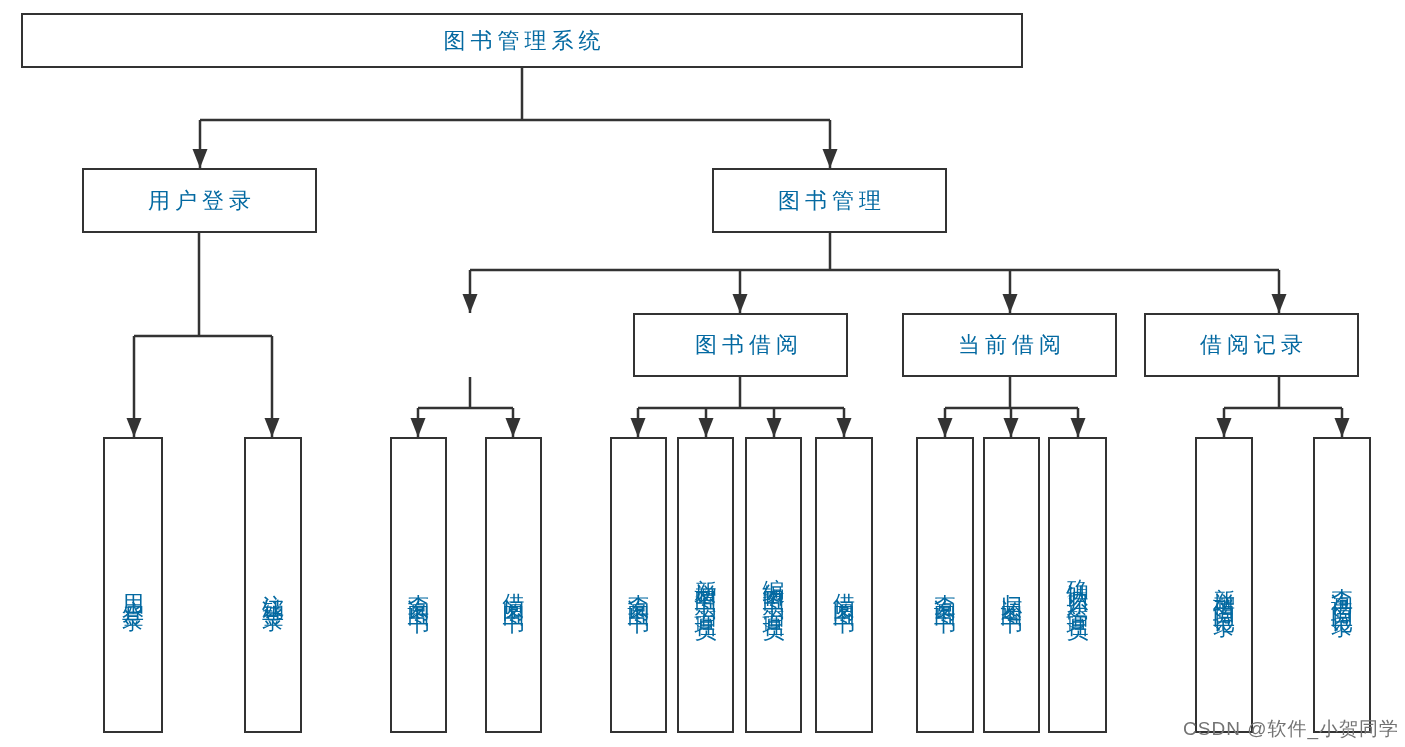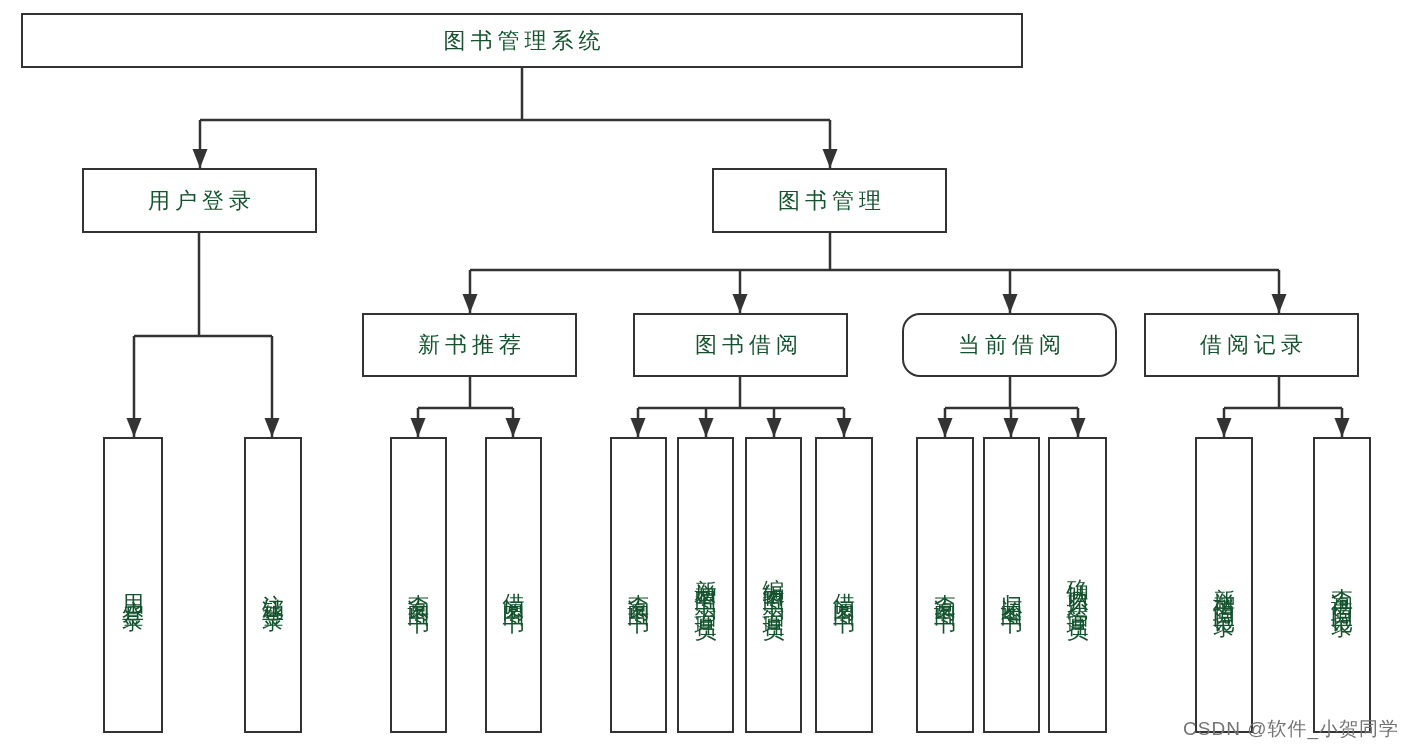--- a/index.html
+++ b/index.html
@@ -10,21 +10,21 @@
     font-family:"Liberation Sans","DejaVu Sans",sans-serif;
     overflow:hidden;
   }
   .wires{position:absolute;left:0;top:0;width:1405px;height:747px;}
   .node{
     position:absolute;
     box-sizing:border-box;
     border:2.5px solid #333333;
     background:#ffffff;
     display:flex;align-items:center;justify-content:center;
-    color:#14532d;
+    color:#0369a1;
   }
   .h{font-size:22px;letter-spacing:5px;text-indent:5px;white-space:nowrap;}
   .v{
     writing-mode:vertical-rl;
     text-orientation:mixed;
     font-size:22px;letter-spacing:6px;line-height:1;
     padding-top:6px;
   }
   .lbl{display:block;}
   .watermark{
@@ -96,27 +96,24 @@
     <span class="lbl">图书管理</span>
   </div>
 
   <div class="node v" style="left:103px;top:437px;width:60px;height:296px;">
     <span class="lbl">用户登录</span>
   </div>
   <div class="node v" style="left:244px;top:437px;width:58px;height:296px;">
     <span class="lbl">注销登录</span>
   </div>
 
-  <div class="node h" style="left:362px;top:313px;width:215px;height:64px;">
-    <span class="lbl">新书推荐</span>
-  </div>
   <div class="node h" style="left:633px;top:313px;width:215px;height:64px;padding-left:12px;">
     <span class="lbl">图书借阅</span>
   </div>
-  <div class="node h" style="left:902px;top:313px;width:215px;height:64px;border-radius:18px;">
+  <div class="node h" style="left:902px;top:313px;width:215px;height:64px;">
     <span class="lbl">当前借阅</span>
   </div>
   <div class="node h" style="left:1144px;top:313px;width:215px;height:64px;">
     <span class="lbl">借阅记录</span>
   </div>
 
   <div class="node v" style="left:390px;top:437px;width:57px;height:296px;">
     <span class="lbl">查询图书</span>
   </div>
   <div class="node v" style="left:485px;top:437px;width:57px;height:296px;">

